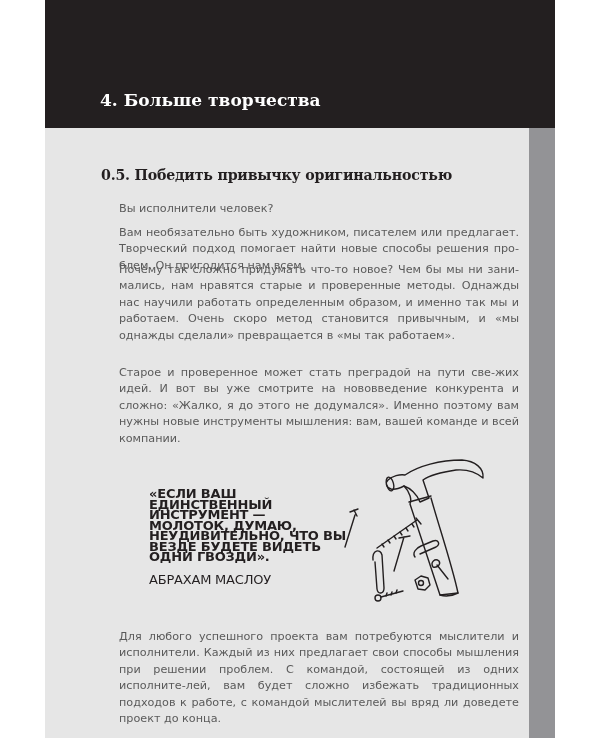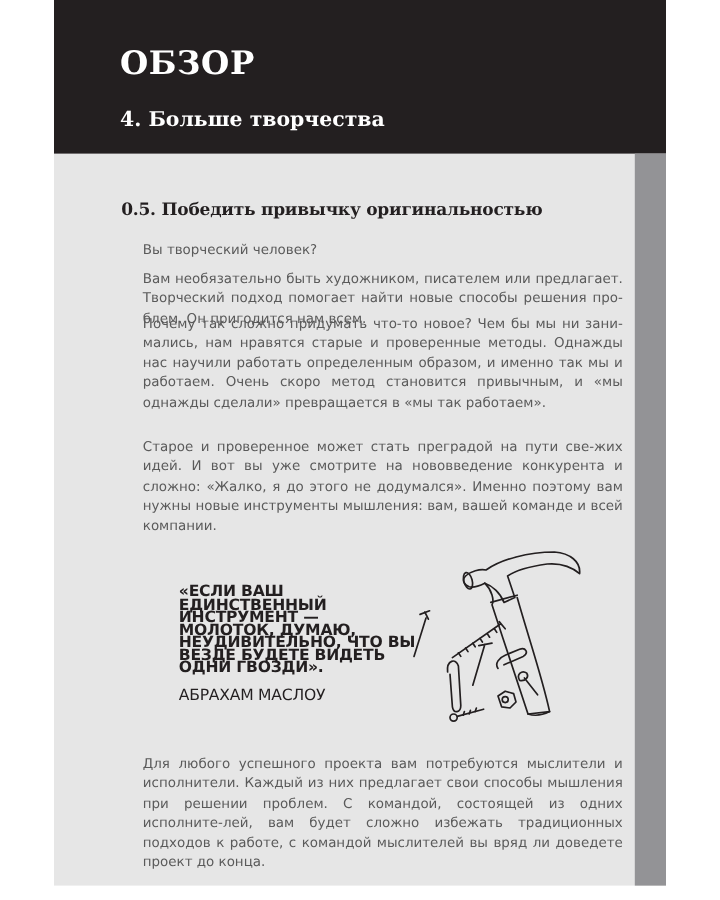--- a/index.html
+++ b/index.html
@@ -121,29 +121,28 @@
       top: 440px;
       width: 230px;
       height: 170px;
     }
   </style>
 </head>
 <body>
 
 <div class="page">
   <div class="header">
-    <h1 class="header-title">ОБЗОР</h1>
     <h2 class="header-subtitle">4. Больше творчества</h2>
   </div>
 
   <div class="side-strip"></div>
 
   <h3 class="section-heading">0.5. Победить привычку оригинальностью</h3>
 
-  <p class="body-text p1">Вы  творческий человек?</p>
+  <p class="body-text p1">Вы  исполнители человек?</p>
   <p class="body-text p2">Вам необязательно быть художником, писателем или предлагает. Творческий подход помогает найти новые способы решения про-блем. Он пригодится нам всем.</p>
   <p class="body-text p3">Почему так сложно придумать что-то новое? Чем бы мы ни зани-мались, нам нравятся старые и проверенные методы. Однажды нас научили работать определенным образом, и именно так мы и работаем. Очень скоро метод становится привычным, и «мы однажды сделали» превращается в «мы так работаем».</p>
   <p class="body-text p4">Старое и проверенное может стать преградой на пути све-жих идей. И вот вы уже смотрите на нововведение конкурента и сложно: «Жалко, я до этого не додумался». Именно поэтому вам нужны новые инструменты мышления: вам, вашей команде и всей компании.</p>
 
   <div class="quote-block">
     <p class="quote-text">«Если ваш единственный инструмент — молоток, думаю, неудивительно, что вы везде будете видеть одни гвозди».</p>
     <p class="quote-author">Абрахам Маслоу</p>
   </div>
 
   <div class="illustration">

